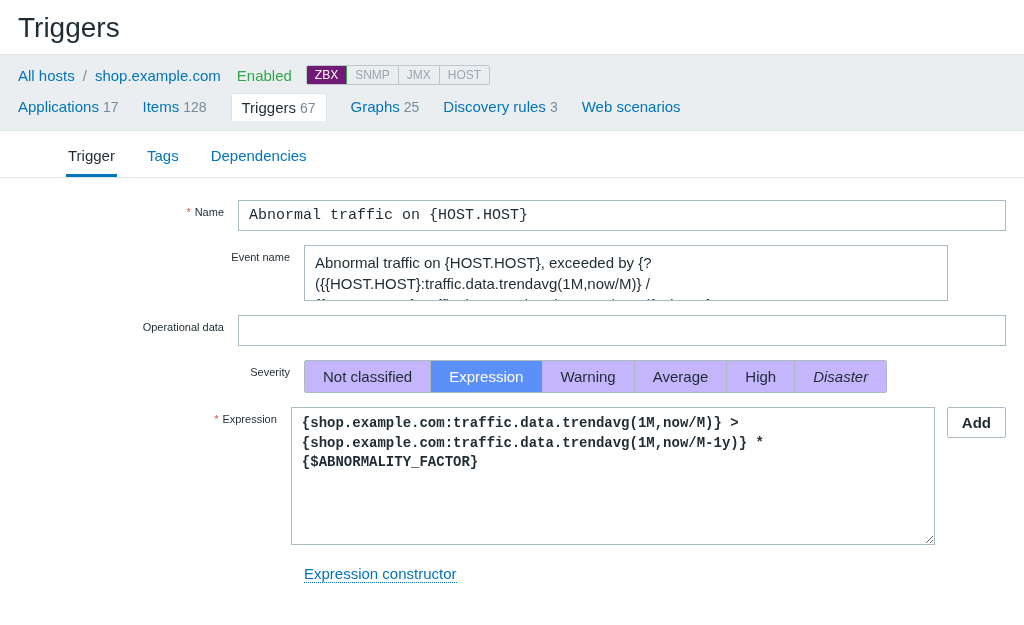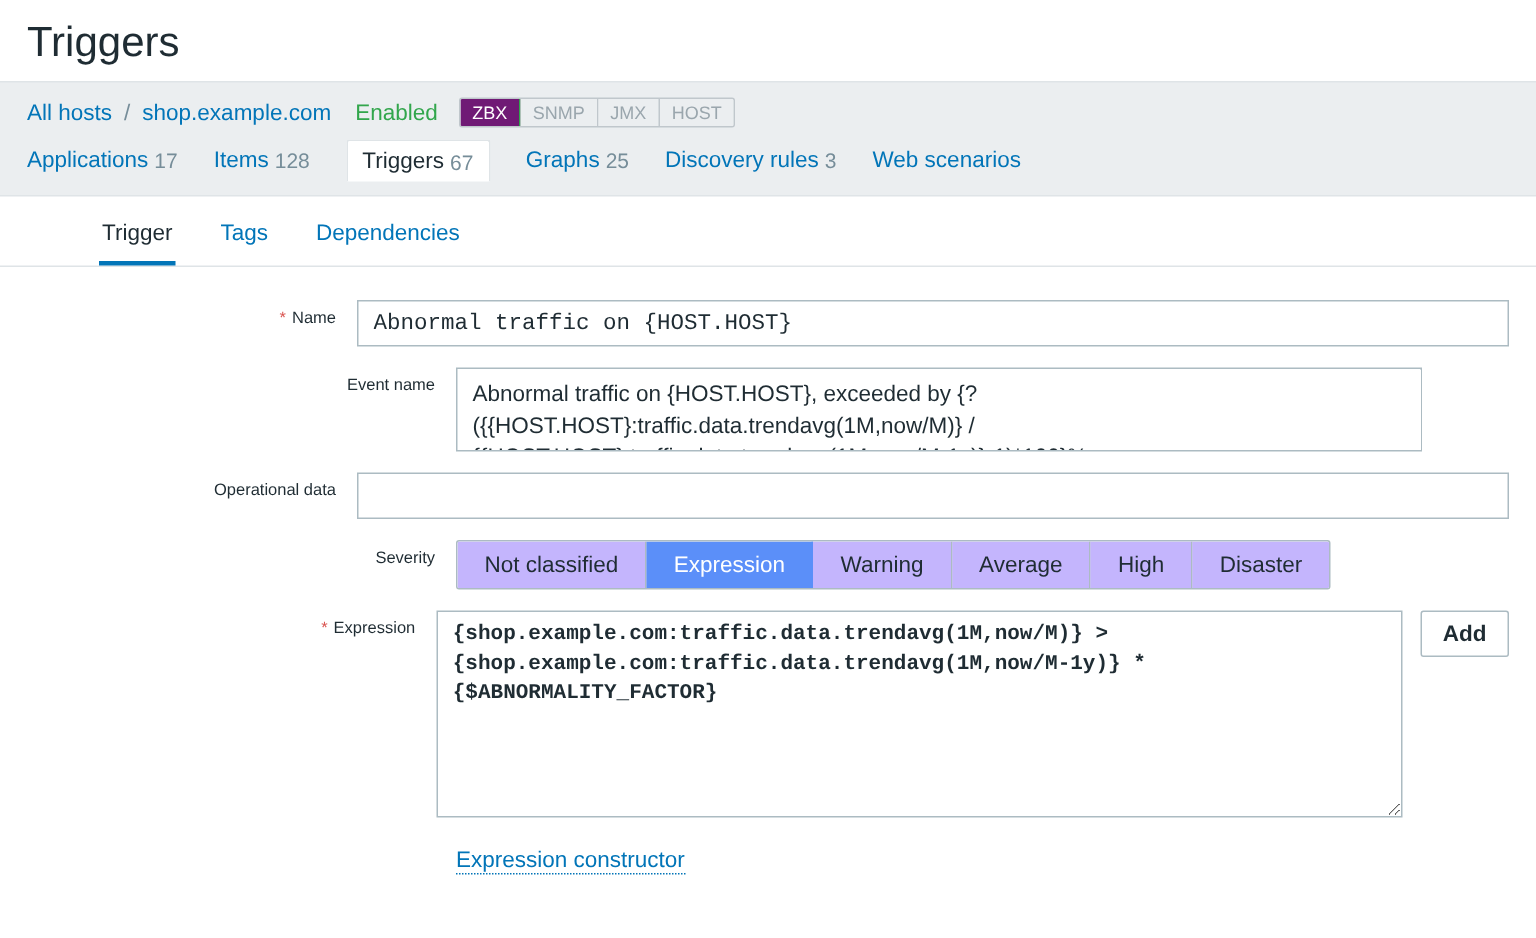--- a/index.html
+++ b/index.html
@@ -183,20 +183,21 @@
       border: none;
       border-right: 1px solid #acbbc2;
       background: #c4b5fd;
       font-size: 15px;
       font-family: inherit;
       color: #1f2c33;
       cursor: pointer;
     }
     .sev-btn:last-child {
       border-right: none;
+      font-style: italic;
     }
     .sev-btn.selected {
       background: #5b8ff9;
       color: #fff;
       border-right-color: #5b8ff9;
     }
     .add-btn {
       padding: 6px 14px;
       border: 1px solid #acbbc2;
       background: #fff;

